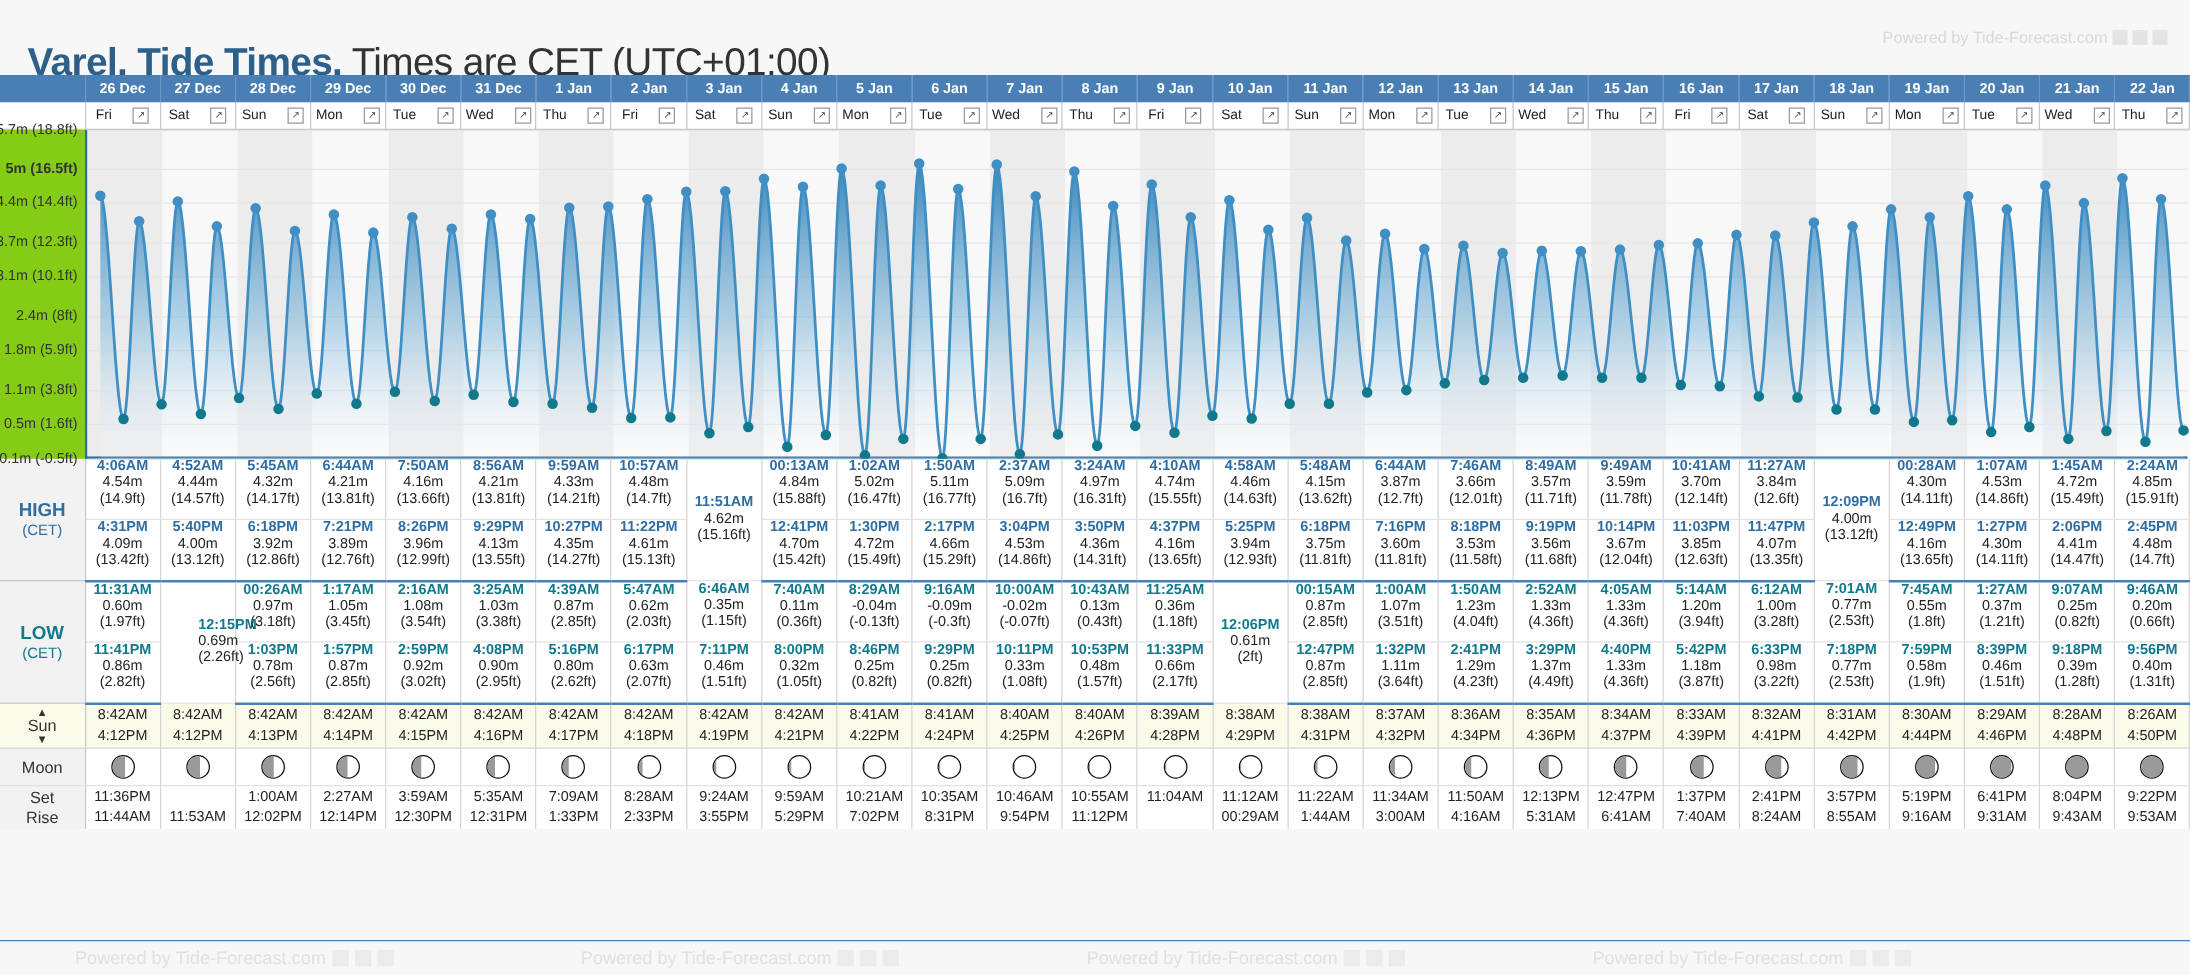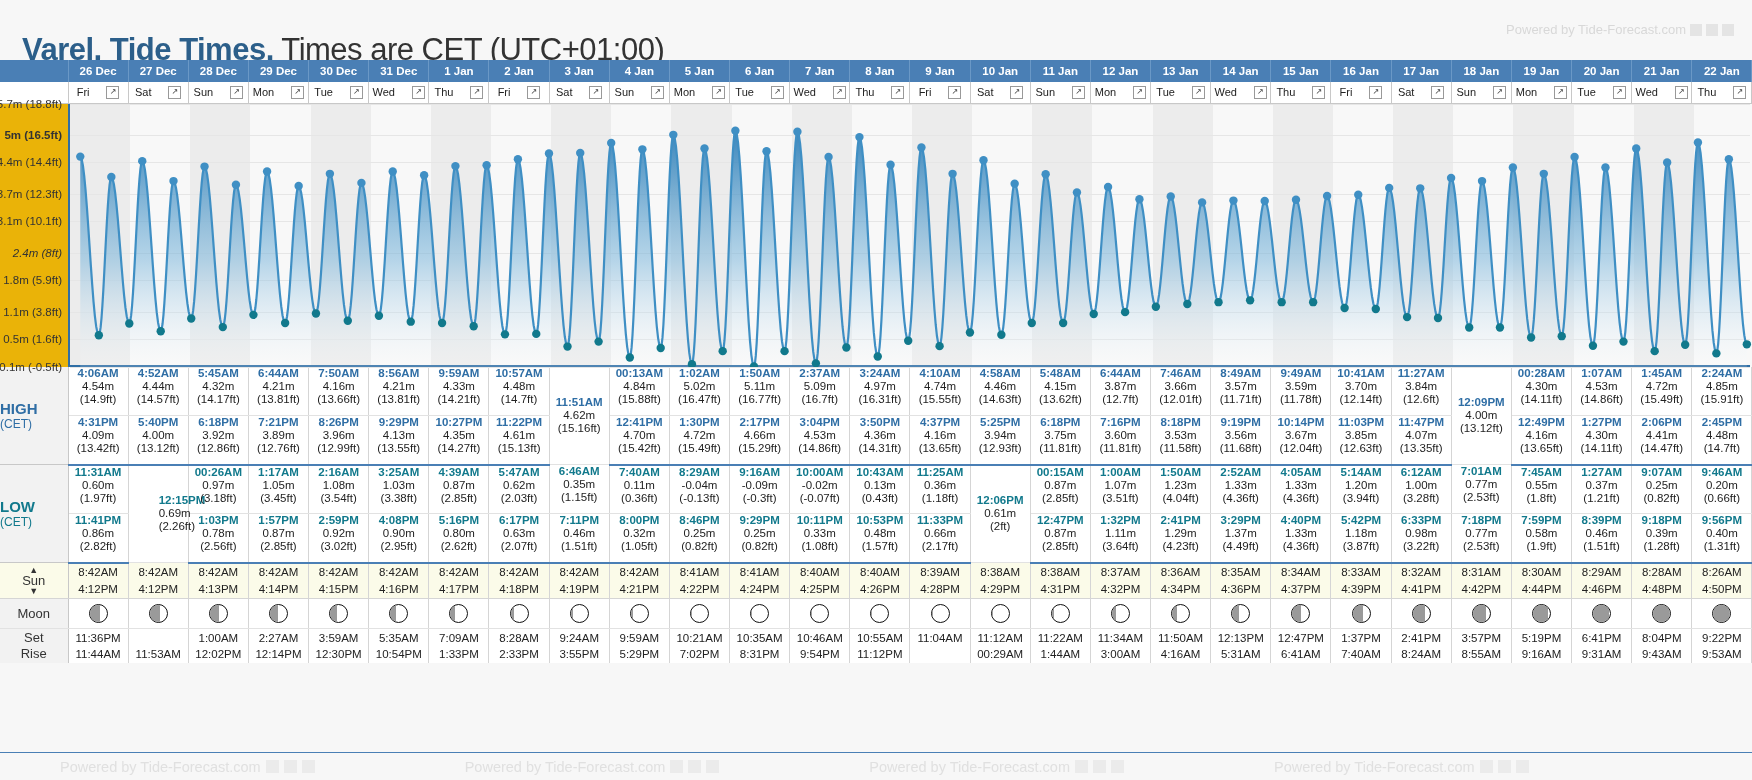--- a/index.html
+++ b/index.html
@@ -39,30 +39,30 @@
      border-right:1px solid #c8c8c8; border-bottom:1px solid #c8c8c8; text-align:center; white-space:nowrap;}
   tr.dows td.lab { border-right:1px solid #c8c8c8; }
   .dowwrap { display:flex; align-items:center; justify-content:center; gap:17px;text-align:right; }
   .expand { width:13px; height:13px; border:1px solid #999; background:#fff;
      display:inline-flex; align-items:center; justify-content:center; font-size:8px; color:#444; line-height:1; }
 
   
   .chartrow td { padding:0; }
   .chartbox { position:relative; height:263px; background:#fafafa;
       border-left:2px solid #2f6ea5; border-bottom:2px solid #2f6ea5; }
-  .yaxis { position:relative; height:263px; background:#eab308; }
+  .yaxis { position:relative; height:263px; background:#84cc16; }
   .ytick { position:absolute; right:6px; font-size:11.5px; color:#333; white-space:nowrap; transform:translateY(-50%); }
   .gridline { position:absolute; left:0; right:0; height:1px; background:#e6e6e6; }
   .daystripe { position:absolute; top:0; bottom:0; }
   .daystripe.odd { background:#ececec; }
   .daystripe.even { background:#f8f8f8; }
   svg.tidesvg { position:absolute; left:0; top:0; }
 
   
-  td.rowlab { background:#f2f2f2; vertical-align:middle;
+  td.rowlab { background:#f2f2f2; text-align:center; vertical-align:middle;
      border-right:1px solid #c8c8c8; border-bottom:1px solid #c8c8c8; }
   .rowlab .big { font-size:15px; font-weight:bold; }
   .rowlab .sm { font-size:12px; color:#444; }
   .hi .big { color:#2f6ea5; }
   .hi .sm { color:#2f6ea5; }
   .lo .big { color:#11798c; }
   .lo .sm { color:#11798c; }
 
   td.cell { border-right:1px solid #d5d5d5; border-bottom:1px solid #e2e2e2;
      text-align:center; vertical-align:top; padding:3px 0 4px; background:#fff; height:49px; }
@@ -356,21 +356,21 @@
             </td>
           </tr>
         <tr class="chartrow">
           <td class="lab">
             <div class="yaxis" id="yaxis">
                 <div class="ytick" style="top: 0px;">5.7m (18.8ft)</div>
                 <div class="ytick" style="top: 31.7414px; font-weight: bold;">5m (16.5ft)</div>
                 <div class="ytick" style="top: 58.9483px;">4.4m (14.4ft)</div>
                 <div class="ytick" style="top: 90.6897px;">3.7m (12.3ft)</div>
                 <div class="ytick" style="top: 117.897px;">3.1m (10.1ft)</div>
-                <div class="ytick" style="top: 149.638px; font-style: italic;">2.4m (8ft)</div>
+                <div class="ytick" style="top: 149.638px;">2.4m (8ft)</div>
                 <div class="ytick" style="top: 176.845px;">1.8m (5.9ft)</div>
                 <div class="ytick" style="top: 208.586px;">1.1m (3.8ft)</div>
                 <div class="ytick" style="top: 235.793px;">0.5m (1.6ft)</div>
                 <div class="ytick" style="top: 263px;">-0.1m (-0.5ft)</div>
               </div>
           </td>
           <td id="chart-cell">
             <div class="chartbox" id="chartbox" style="width: 1682px;">
                 <div class="daystripe odd" style="left: 0px; width: 60.1429px;"></div>
                 <div class="daystripe even" style="left: 60.1429px; width: 60.1429px;"></div>
@@ -1258,21 +1258,21 @@
             <td class="sr">
               <div>2:27AM</div>
               <div>12:14PM</div>
             </td>
             <td class="sr">
               <div>3:59AM</div>
               <div>12:30PM</div>
             </td>
             <td class="sr">
               <div>5:35AM</div>
-              <div>10:54PM</div>
+              <div>12:31PM</div>
             </td>
             <td class="sr">
               <div>7:09AM</div>
               <div>1:33PM</div>
             </td>
             <td class="sr">
               <div>8:28AM</div>
               <div>2:33PM</div>
             </td>
             <td class="sr">

